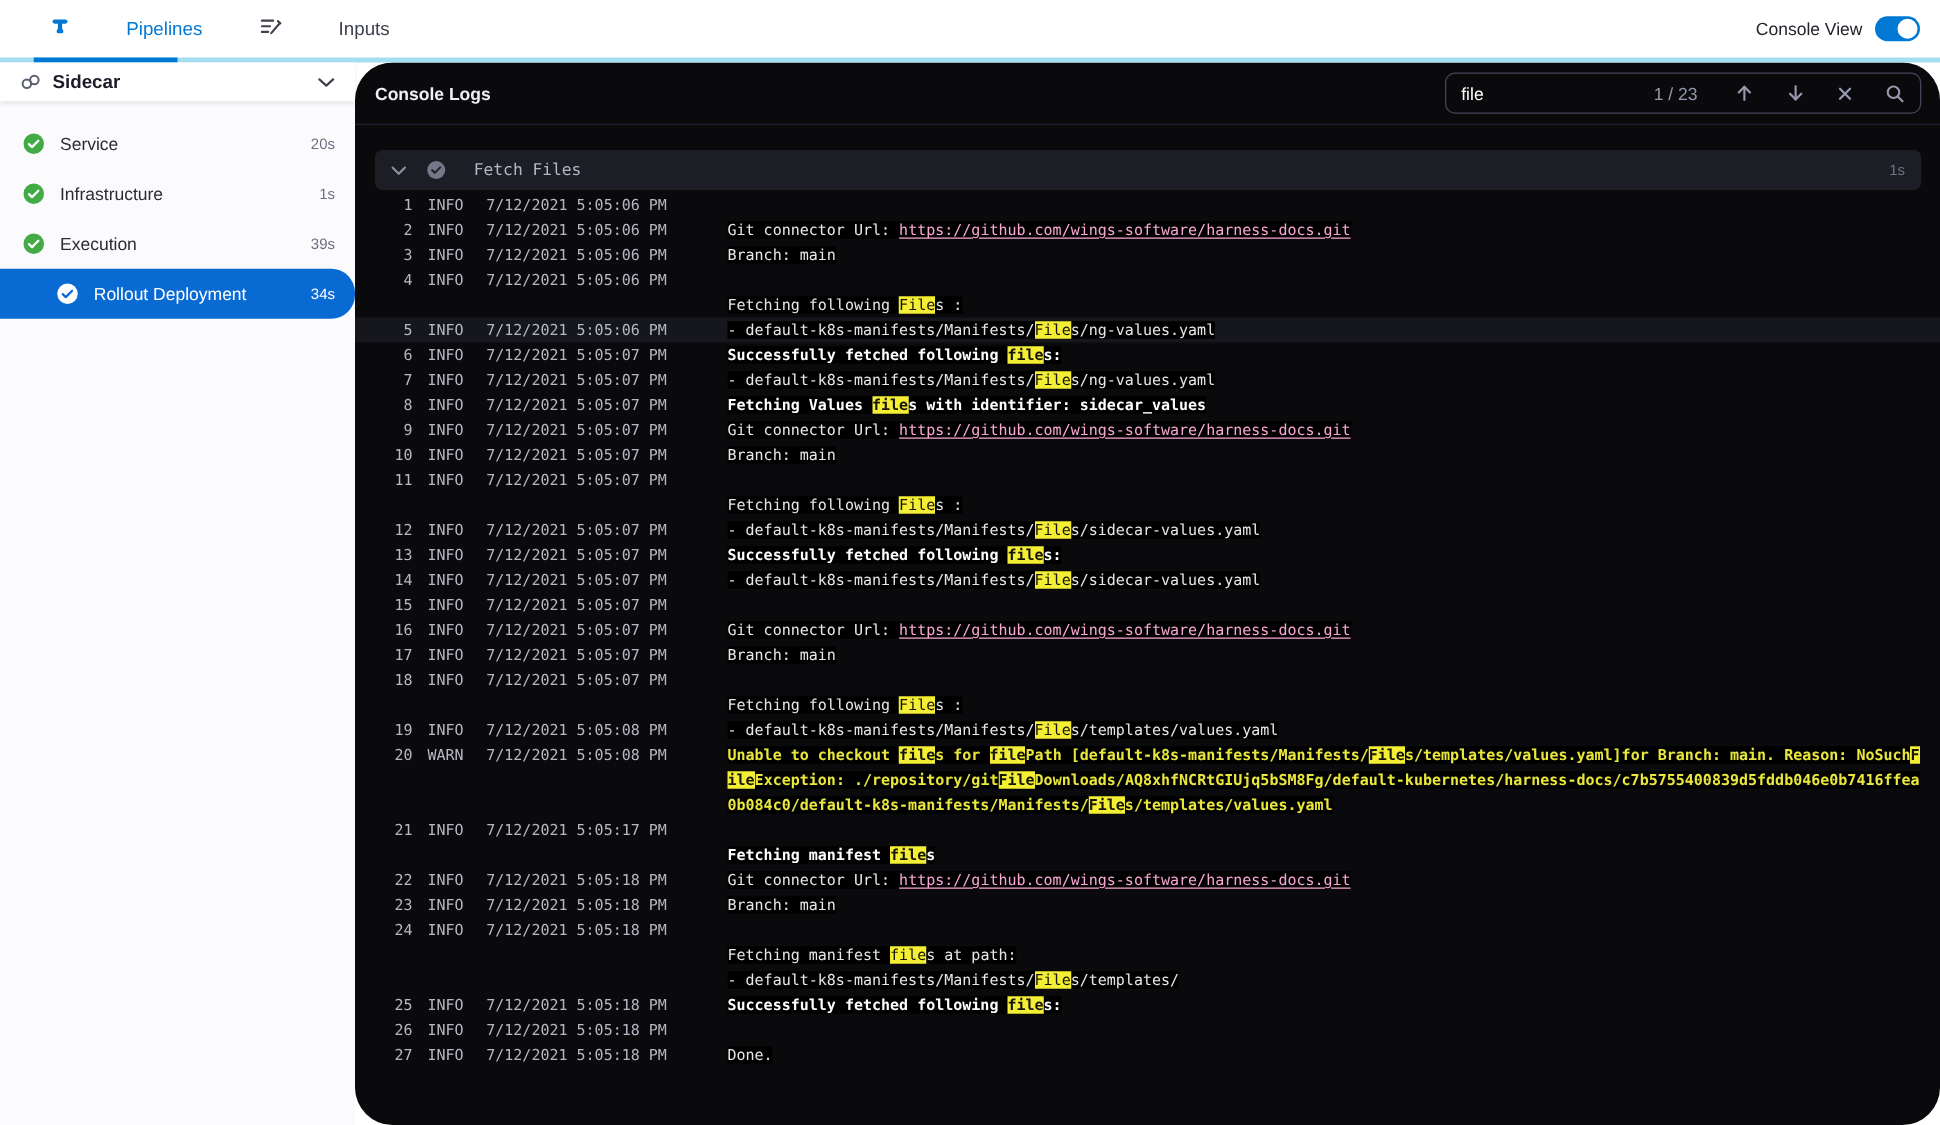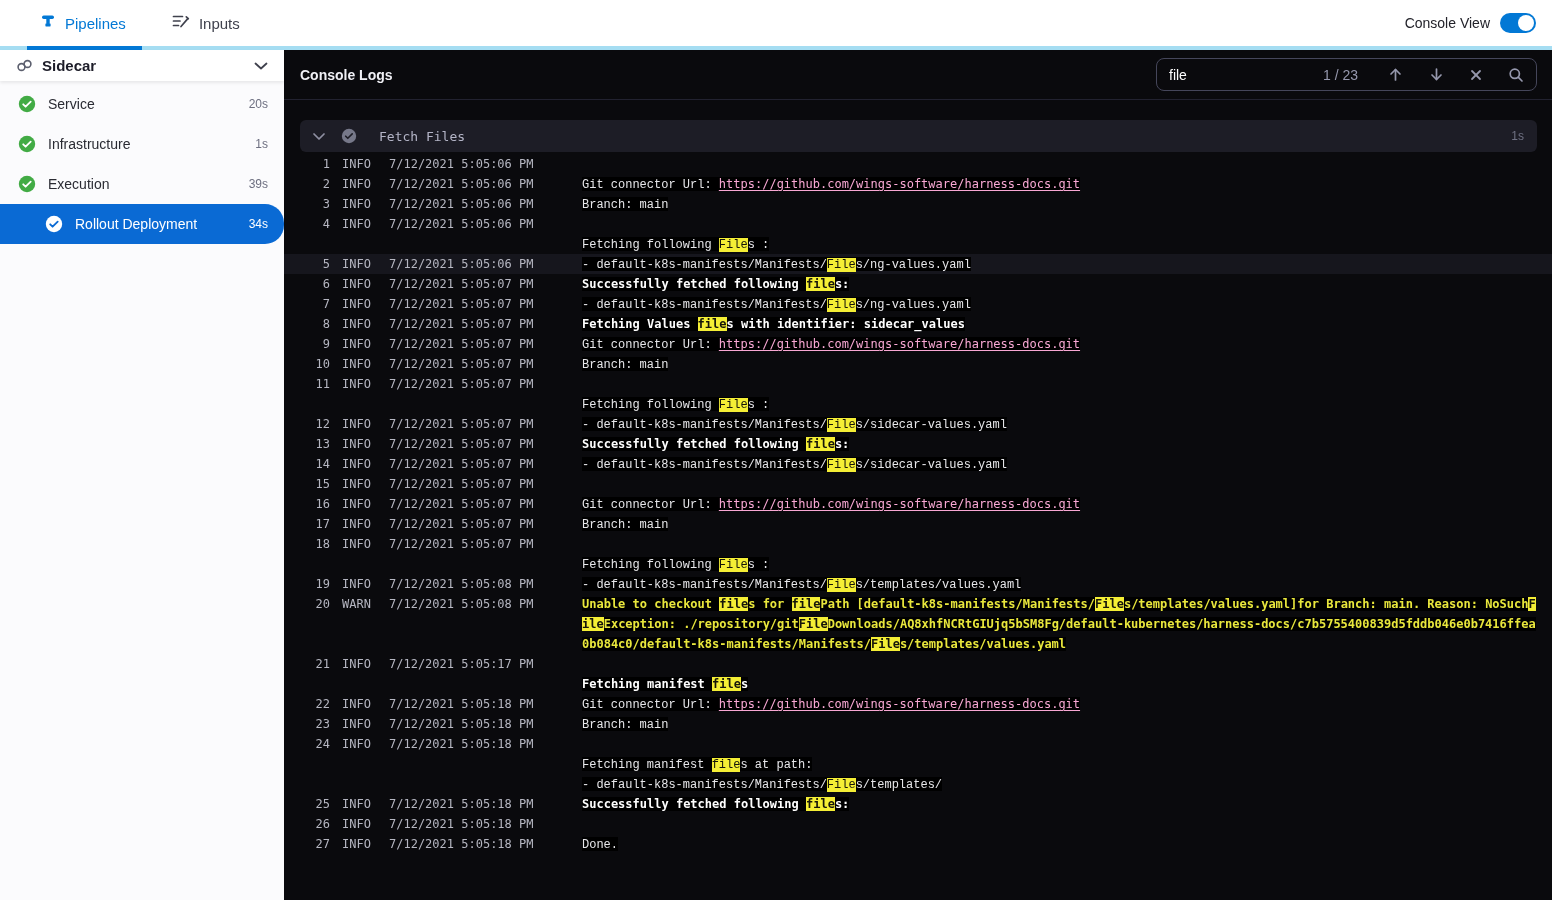--- a/index.html
+++ b/index.html
@@ -2,51 +2,51 @@
 <html><head>
 <meta charset="utf-8">
 <style>
   * { box-sizing: border-box; margin: 0; padding: 0; }
   html,body { width:1552px; height:900px; overflow:hidden; background:#fff;
     font-family:"Liberation Sans", sans-serif; }
 
   
   .topbar { height:46px; display:flex; align-items:center; padding-left:27px; background:#fff; }
   .tab { display:flex; align-items:center; gap:9px; height:46px; padding:0 13px; cursor:pointer; }
-  .tab .tab-label { font-size:15px; color:#3f414d; font-weight:500; }
+  .tab .tab-label { font-size:15px; color:#3f414d; font-weight:500;margin-left:36px; }
   .tab.active .tab-label { color:#0278d5; }
   .tab + .tab { margin-left:20px; }
   .top-spacer { flex:1; }
   .console-view { display:flex; align-items:center; gap:10px; padding-right:16px; }
   .console-view-label { font-size:14px; color:#22222a; }
   .toggle { width:36px; height:20px; border-radius:10px; background:#0278d5; position:relative; cursor:pointer; }
   .toggle .knob { position:absolute; top:2px; right:2px; width:16px; height:16px; border-radius:50%; background:#fff; }
   .accent-strip { height:4px; background:#a5ddf2; position:relative; }
   .accent-active { position:absolute; left:27px; top:0; width:115px; height:4px; background:#0278d5; }
 
   
   .main { display:flex; height:850px; }
 
   
   .sidebar { width:284px; background:#fbfbfd; display:flex; flex-direction:column; }
   .side-header { height:31px; background:#fff; display:flex; align-items:center; padding:0 16px;
     box-shadow:0 2px 3px rgba(0,0,0,.08); position:relative; z-index:2; cursor:pointer; }
   .side-title { font-size:15px; font-weight:600; color:#1c1c28; margin-left:9px; }
   .side-header .chev { margin-left:auto; display:flex; }
-  .side-items { padding-top:3px; }
+  .side-items { padding-top:14px; }
   .side-item { height:40px; display:flex; align-items:center; padding-left:18px; padding-right:16px; cursor:pointer; }
   .side-item .side-label { font-size:14px; color:#2a2b33; margin-left:12px; }
   .side-item .side-duration { margin-left:auto; font-size:12px; color:#6d6f80; }
   .side-item.selected { background:#0a6ad4; border-radius:0 19px 19px 0; padding-left:45px; }
   .side-item.selected .side-label { color:#fff; font-weight:500; }
   .side-item.selected .side-duration { color:#fff; }
   .status-icon { display:flex; }
 
   
-  .console { flex:1; background:#0a0a0d; display:flex; flex-direction:column; }
+  .console { flex:1; background:#0a0a0d; display:flex; flex-direction:column;border-radius:30px; }
   .console-header { height:50px; display:flex; align-items:center; padding:0 15px 0 16px;
     border-bottom:1px solid #222230; }
   .console-title { font-size:14px; font-weight:700; color:#f0f0f5; }
   .search-box { margin-left:auto; width:381px; height:33px; border:1px solid #45465a; border-radius:8px;
     display:flex; align-items:center; padding:0 12px; background:transparent; }
   .search-value { flex:1; font-size:14px; color:#fff; }
   .search-count { font-size:14px; color:#9698ad; margin-right:4px; }
   .sb-icon { display:flex; margin-left:26px; cursor:pointer; }
 
   .section-header { height:32px; margin:20px 15px 0 16px; background:#1d1d26; border-radius:6px;
@@ -58,21 +58,21 @@
   
   .log-list { margin-top:2px; font-family:"DejaVu Sans Mono", monospace; font-size:12px; line-height:20px; }
   .entry { display:flex; align-items:flex-start; padding-left:16px; }
   .entry.stripe { background:#16161d; }
   .c-num { width:30px; text-align:right; color:#b6b7c2; flex:none; }
   .c-lvl { width:34px; margin-left:12px; color:#b6b7c2; flex:none; }
   .c-time { width:146px; margin-left:13px; color:#b6b7c2; flex:none; }
   .c-msg { margin-left:47px; flex:1; min-width:0; }
   .msg-line { height:20px; white-space:pre; }
   .chip { background:#000; }
-  .seg-n { color:#e7e7ea;font-family:Liberation Mono, monospace; }
+  .seg-n { color:#e7e7ea; }
   .seg-b { color:#ffffff; font-weight:700; }
   .seg-l { color:#f9a8d4; text-decoration:underline; text-underline-offset:2px; cursor:pointer; }
   .seg-w { color:#e9e73c; font-weight:700; }
   .hl-y { background:#f4ee35; color:#15150a; }
   .hl-o { background:#ffa12b; color:#151005; }
 </style>
 </head>
 <body>
 
 <div class="topbar">

